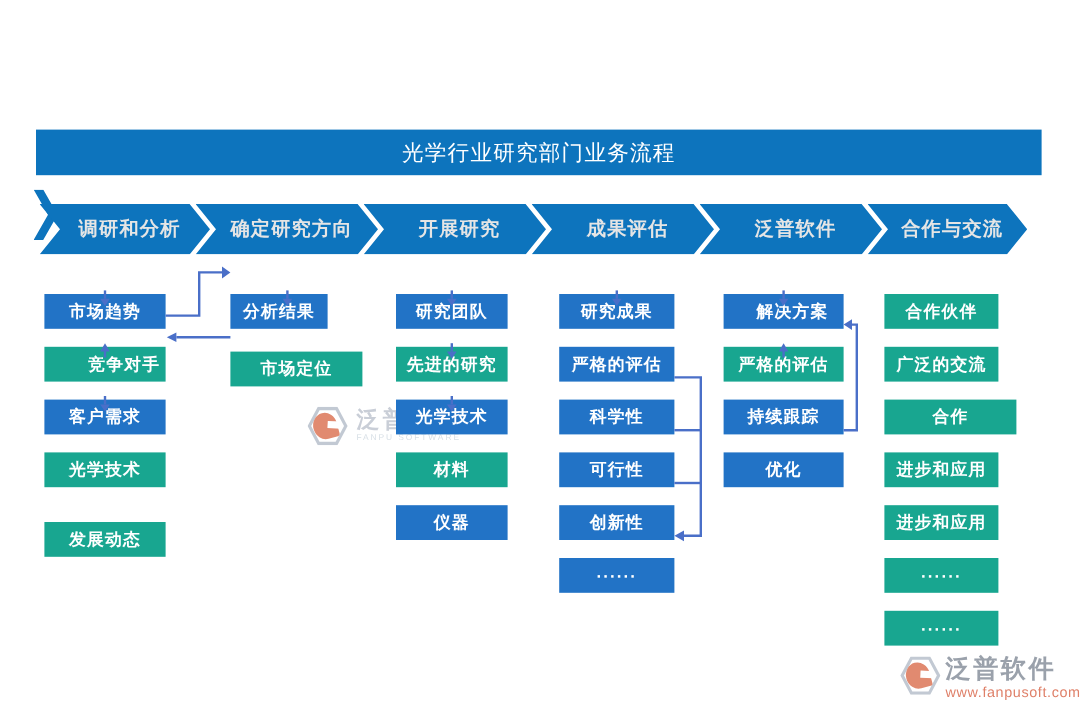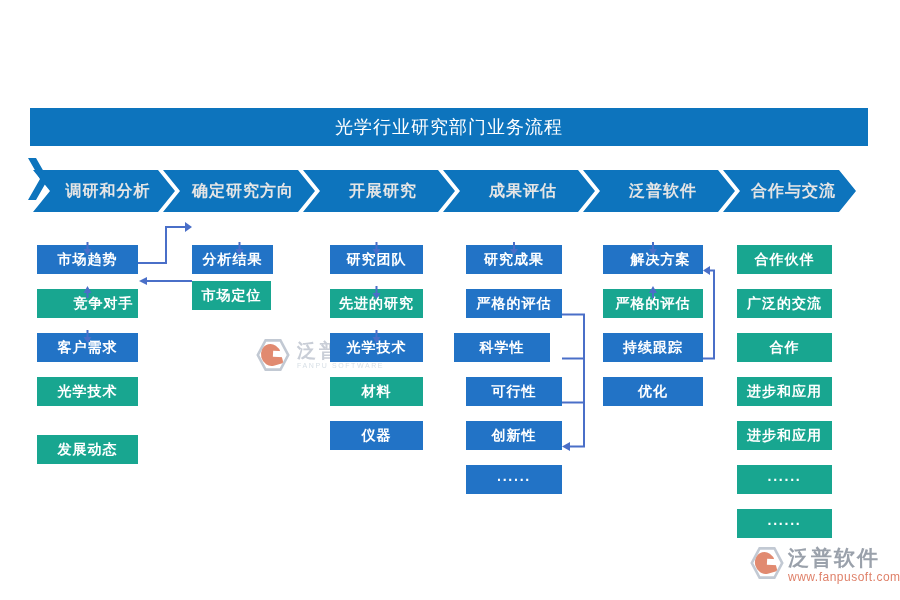--- a/index.html
+++ b/index.html
@@ -90,39 +90,39 @@
     </div>
   </div>
 
   <div id="boxes">
       <div class="box blue" style="left: 37px; top: 212px; width: 101px;">市场趋势</div>
       <div class="box green" style="left: 37px; top: 256px; width: 101px; padding-left: 32px;">竞争对手</div>
       <div class="box blue" style="left: 37px; top: 300px; width: 101px;">客户需求</div>
       <div class="box green" style="left: 37px; top: 344px; width: 101px;">光学技术</div>
       <div class="box green" style="left: 37px; top: 402px; width: 101px;">发展动态</div>
       <div class="box blue" style="left: 192px; top: 212px; width: 81px;">分析结果</div>
-      <div class="box green" style="left: 192px; top: 248px; width: 79px;">市场定位</div>
+      <div class="box green" style="left: 192px; top: 260px; width: 110px;">市场定位</div>
       <div class="box blue" style="left: 330px; top: 212px; width: 93px;">研究团队</div>
       <div class="box green" style="left: 330px; top: 256px; width: 93px;">先进的研究</div>
       <div class="box blue" style="left: 330px; top: 300px; width: 93px;">光学技术</div>
       <div class="box green" style="left: 330px; top: 344px; width: 93px;">材料</div>
       <div class="box blue" style="left: 330px; top: 388px; width: 93px;">仪器</div>
       <div class="box blue" style="left: 466px; top: 212px; width: 96px;">研究成果</div>
       <div class="box blue" style="left: 466px; top: 256px; width: 96px;">严格的评估</div>
-      <div class="box blue" style="left: 454px; top: 300px; width: 96px; font-family: Liberation Mono, monospace;">科学性</div>
+      <div class="box blue" style="left: 466px; top: 300px; width: 96px; font-family: Liberation Mono, monospace;">科学性</div>
       <div class="box blue" style="left: 466px; top: 344px; width: 96px;">可行性</div>
       <div class="box blue" style="left: 466px; top: 388px; width: 96px;">创新性</div>
       <div class="box blue" style="left: 466px; top: 432px; width: 96px;">······</div>
       <div class="box blue" style="left: 603px; top: 212px; width: 100px; padding-left: 15px;">解决方案</div>
       <div class="box green" style="left: 603px; top: 256px; width: 100px;">严格的评估</div>
       <div class="box blue" style="left: 603px; top: 300px; width: 100px;">持续跟踪</div>
       <div class="box blue" style="left: 603px; top: 344px; width: 100px;">优化</div>
       <div class="box green" style="left: 737px; top: 212px; width: 95px;">合作伙伴</div>
       <div class="box green" style="left: 737px; top: 256px; width: 95px;">广泛的交流</div>
-      <div class="box green" style="left: 737px; top: 300px; width: 95px;">合作</div>
+      <div class="box green" style="left: 737px; top: 300px; width: 110px;">合作</div>
       <div class="box green" style="left: 737px; top: 344px; width: 95px;">进步和应用</div>
       <div class="box green" style="left: 737px; top: 388px; width: 95px;">进步和应用</div>
       <div class="box green" style="left: 737px; top: 432px; width: 95px;">······</div>
       <div class="box green" style="left: 737px; top: 476px; width: 95px;">······</div>
     </div>
 
   <svg id="connectors" width="900" height="600">
 
     <path d="M87.5 242 V249"></path>
     <polygon points="83.5,249 91.5,249 87.5,255"></polygon>

